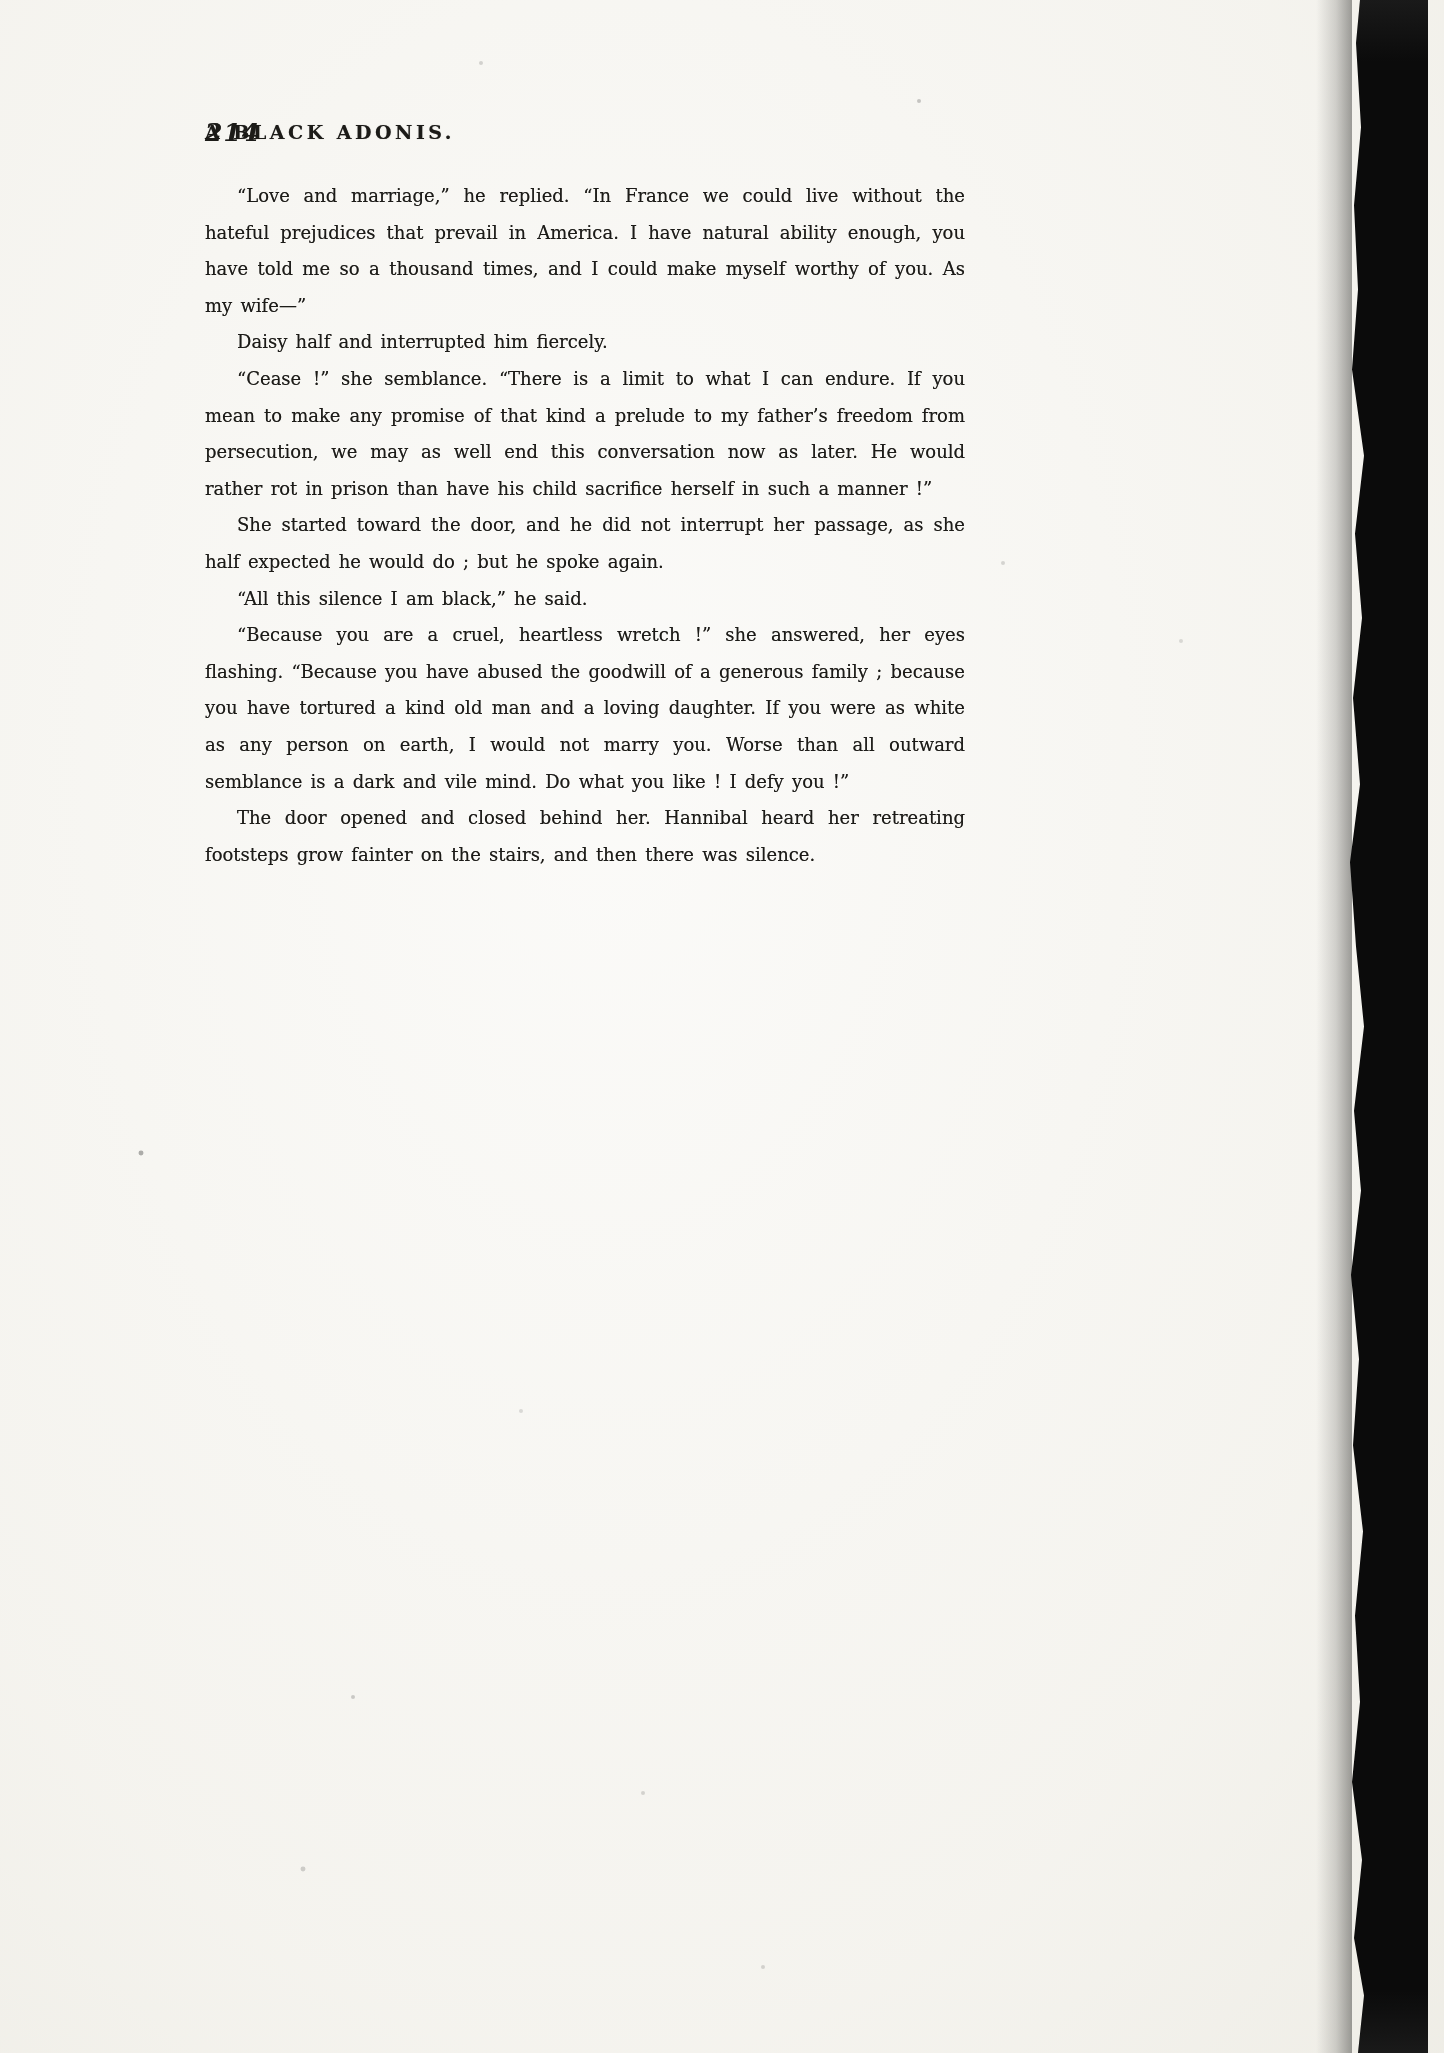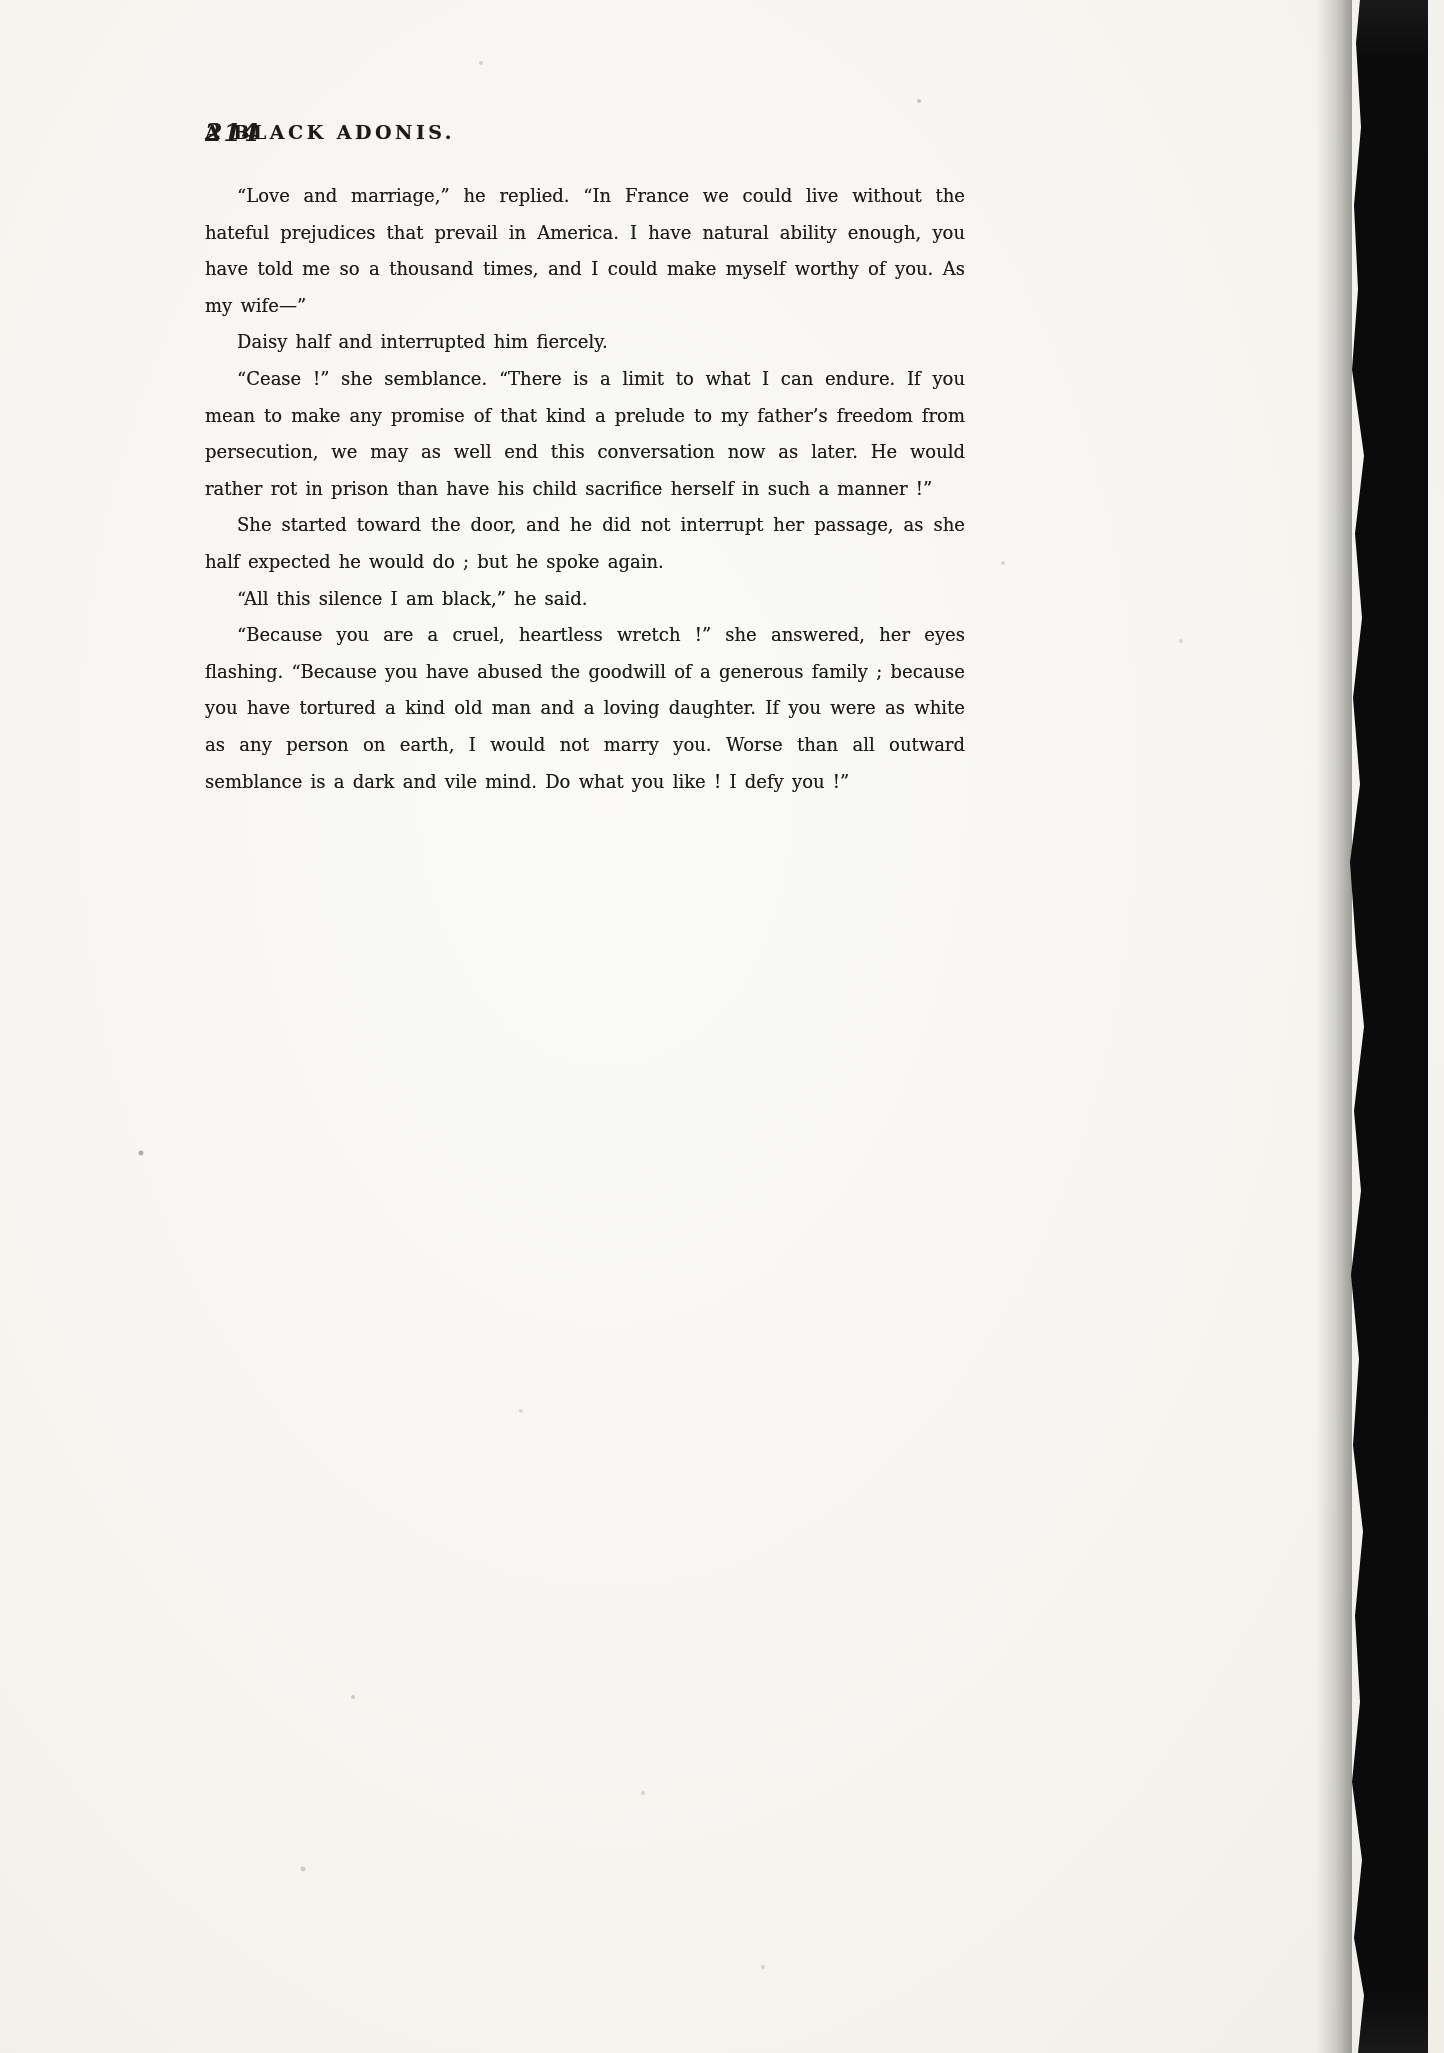--- a/index.html
+++ b/index.html
@@ -130,19 +130,20 @@
     <span class="running-title">A BLACK ADONIS.</span>
   </div>
 
   <div class="text-block">
     <p class="para">“Love and marriage,” he replied. “In France we could live without the hateful prejudices that prevail in America. I have natural ability enough, you have told me so a thousand times, and I could make myself worthy of you. As my wife—”</p>
     <p class="para">Daisy half and interrupted him fiercely.</p>
     <p class="para">“Cease !” she semblance. “There is a limit to what I can endure. If you mean to make any promise of that kind a prelude to my father’s freedom from persecution, we may as well end this conversation now as later. He would rather rot in prison than have his child sacrifice herself in such a manner !”</p>
     <p class="para">She started toward the door, and he did not interrupt her passage, as she half expected he would do ; but he spoke again.</p>
     <p class="para">“All this silence I am black,” he said.</p>
     <p class="para">“Because you are a cruel, heartless wretch !” she answered, her eyes flashing. “Because you have abused the goodwill of a generous family ; because you have tortured a kind old man and a loving daughter. If you were as white as any person on earth, I would not marry you. Worse than all outward semblance is a dark and vile mind. Do what you like ! I defy you !”</p>
+    <p class="para">The door opened and closed behind her. Hannibal heard her retreating footsteps grow fainter on the stairs, and then there was silence.</p>
   </div>
 
   <div class="specks"></div>
   <div class="band-shade"></div>
   <div class="binding-band"></div>
 
 </div>
 
 </body></html>

